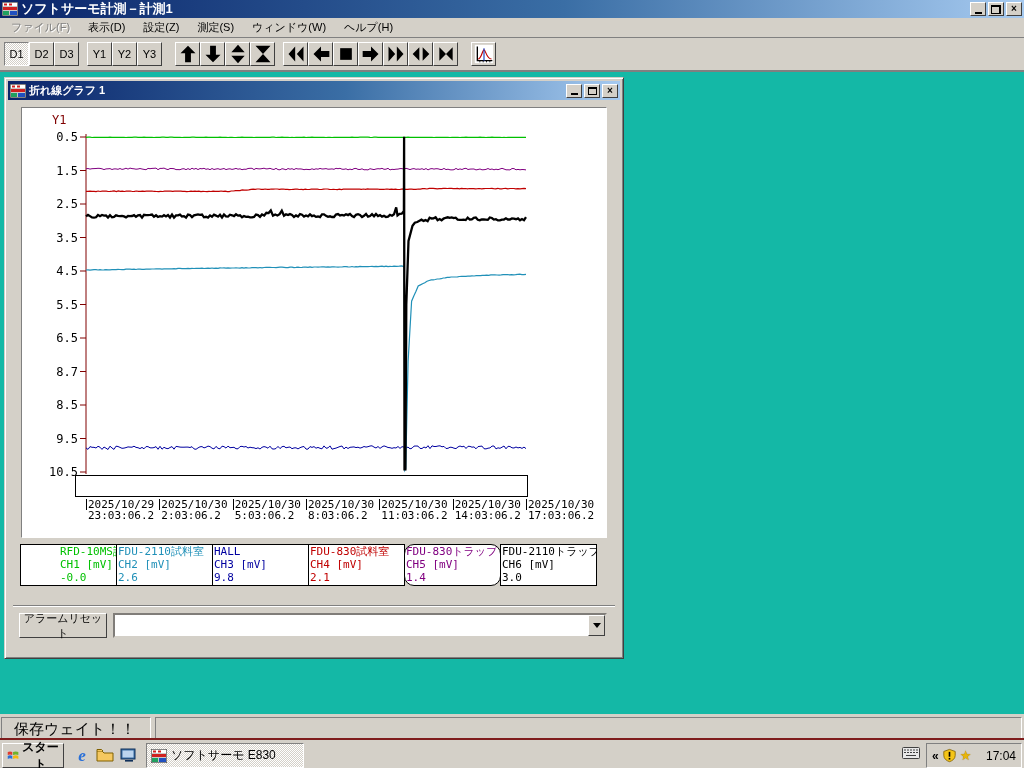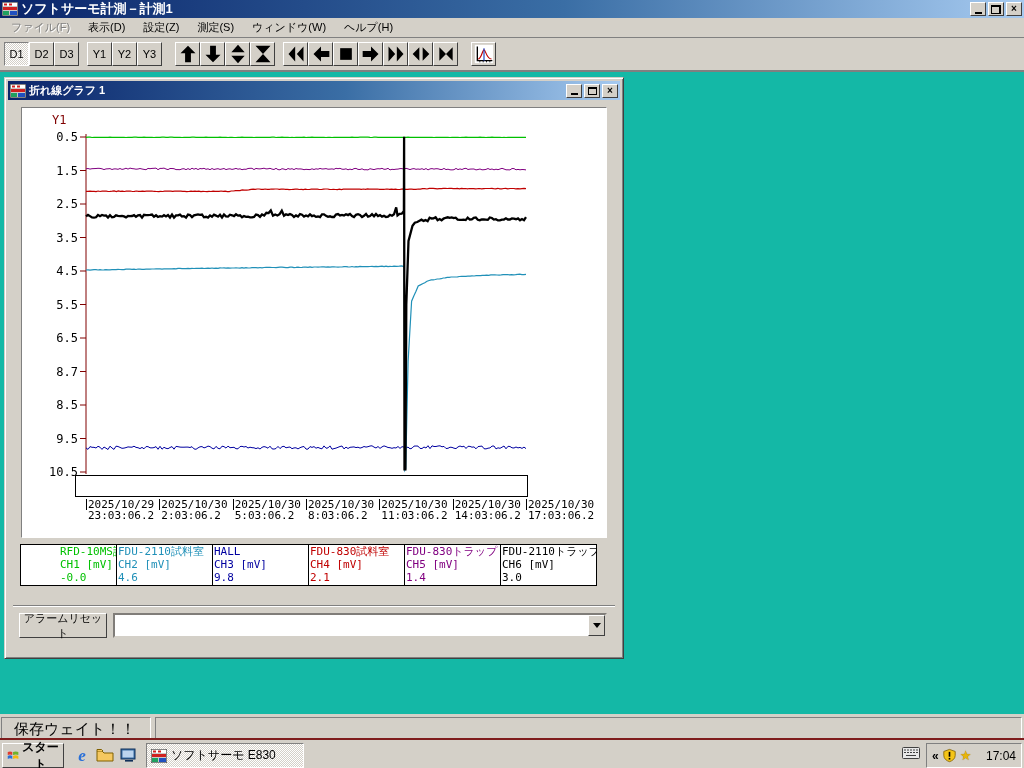--- a/index.html
+++ b/index.html
@@ -268,33 +268,33 @@
 
     <div class="legend" id="legend">
         <div class="lbox" style="color: rgb(0, 192, 0); padding-left: 39px;">
           <div>RFD-10MS試料室</div>
           <div>CH1 [mV]</div>
           <div>-0.0</div>
         </div>
         <div class="lbox" style="color: rgb(32, 144, 184);">
           <div>FDU-2110試料室</div>
           <div>CH2 [mV]</div>
-          <div>4.6</div>
+          <div>2.6</div>
         </div>
         <div class="lbox" style="color: rgb(0, 0, 160);">
           <div>HALL</div>
           <div>CH3 [mV]</div>
           <div>9.8</div>
         </div>
         <div class="lbox" style="color: rgb(192, 0, 0);">
           <div>FDU-830試料室</div>
           <div>CH4 [mV]</div>
           <div>2.1</div>
         </div>
-        <div class="lbox" style="color: rgb(128, 0, 128);">
+        <div class="lbox" style="color: rgb(128, 0, 128); border-radius: 10px;">
           <div>FDU-830トラップ</div>
           <div>CH5 [mV]</div>
           <div>1.4</div>
         </div>
         <div class="lbox" style="color: rgb(0, 0, 0);">
           <div>FDU-2110トラップ</div>
           <div>CH6 [mV]</div>
           <div>3.0</div>
         </div>
       </div>

